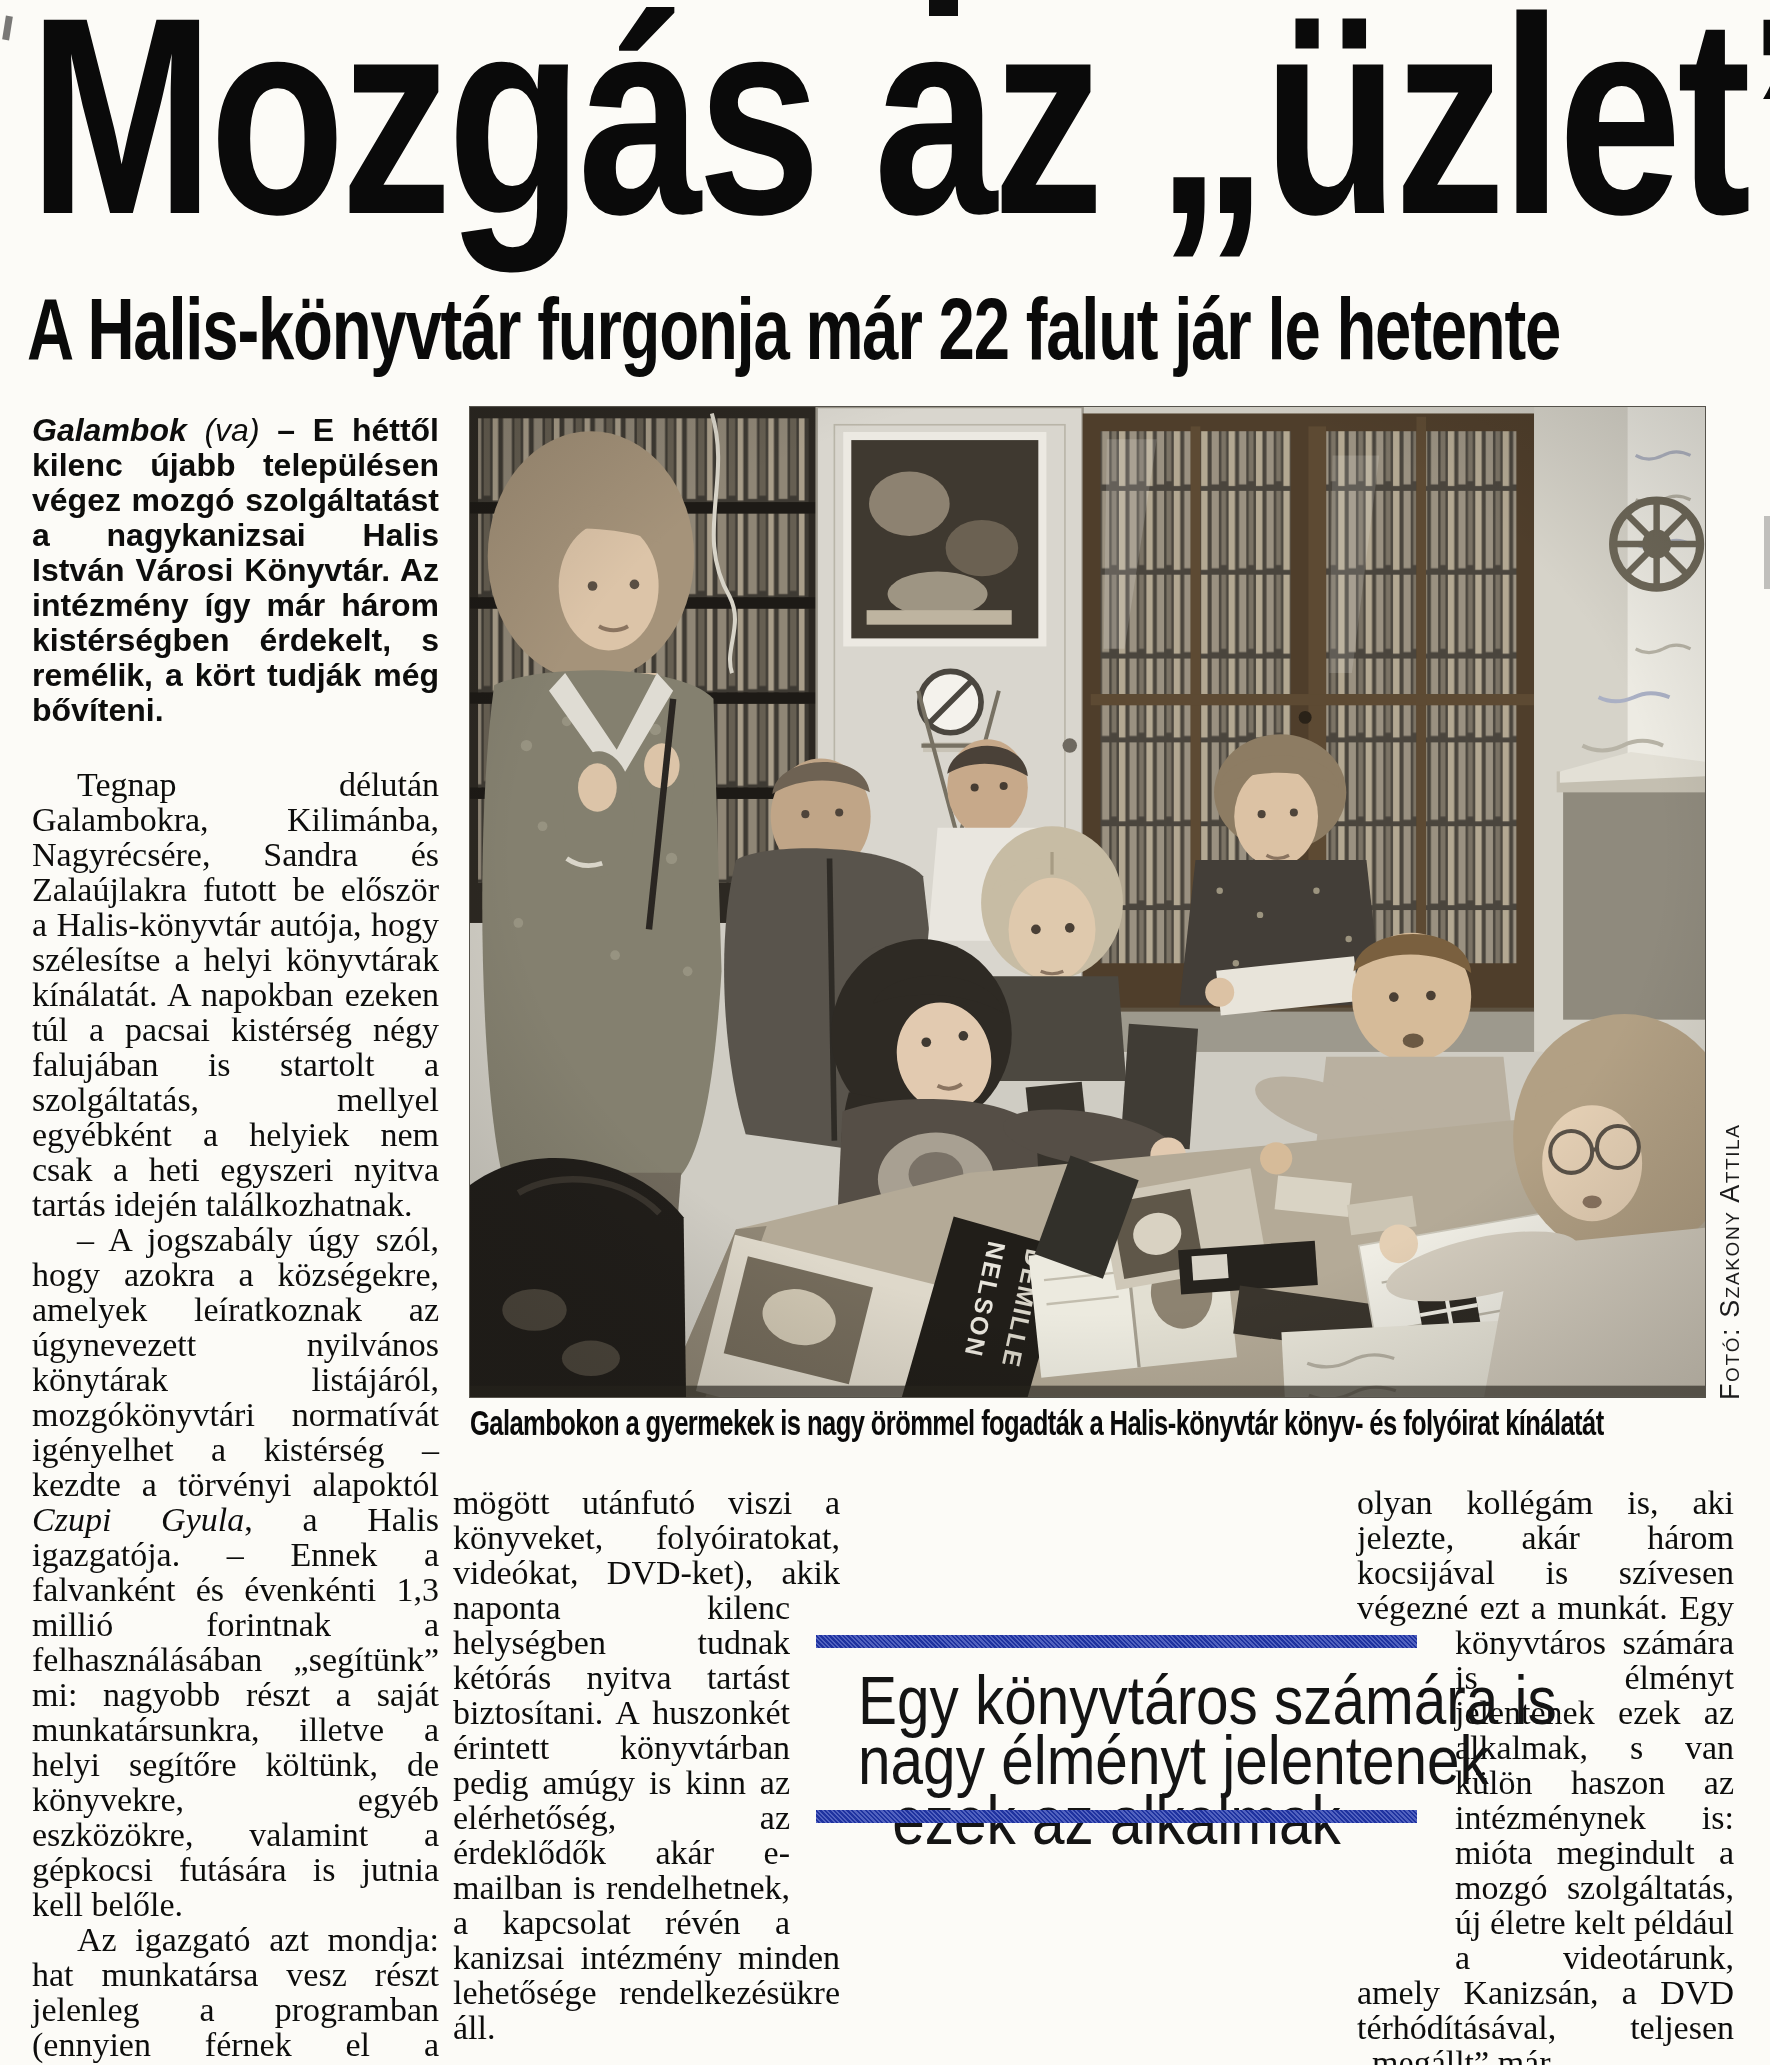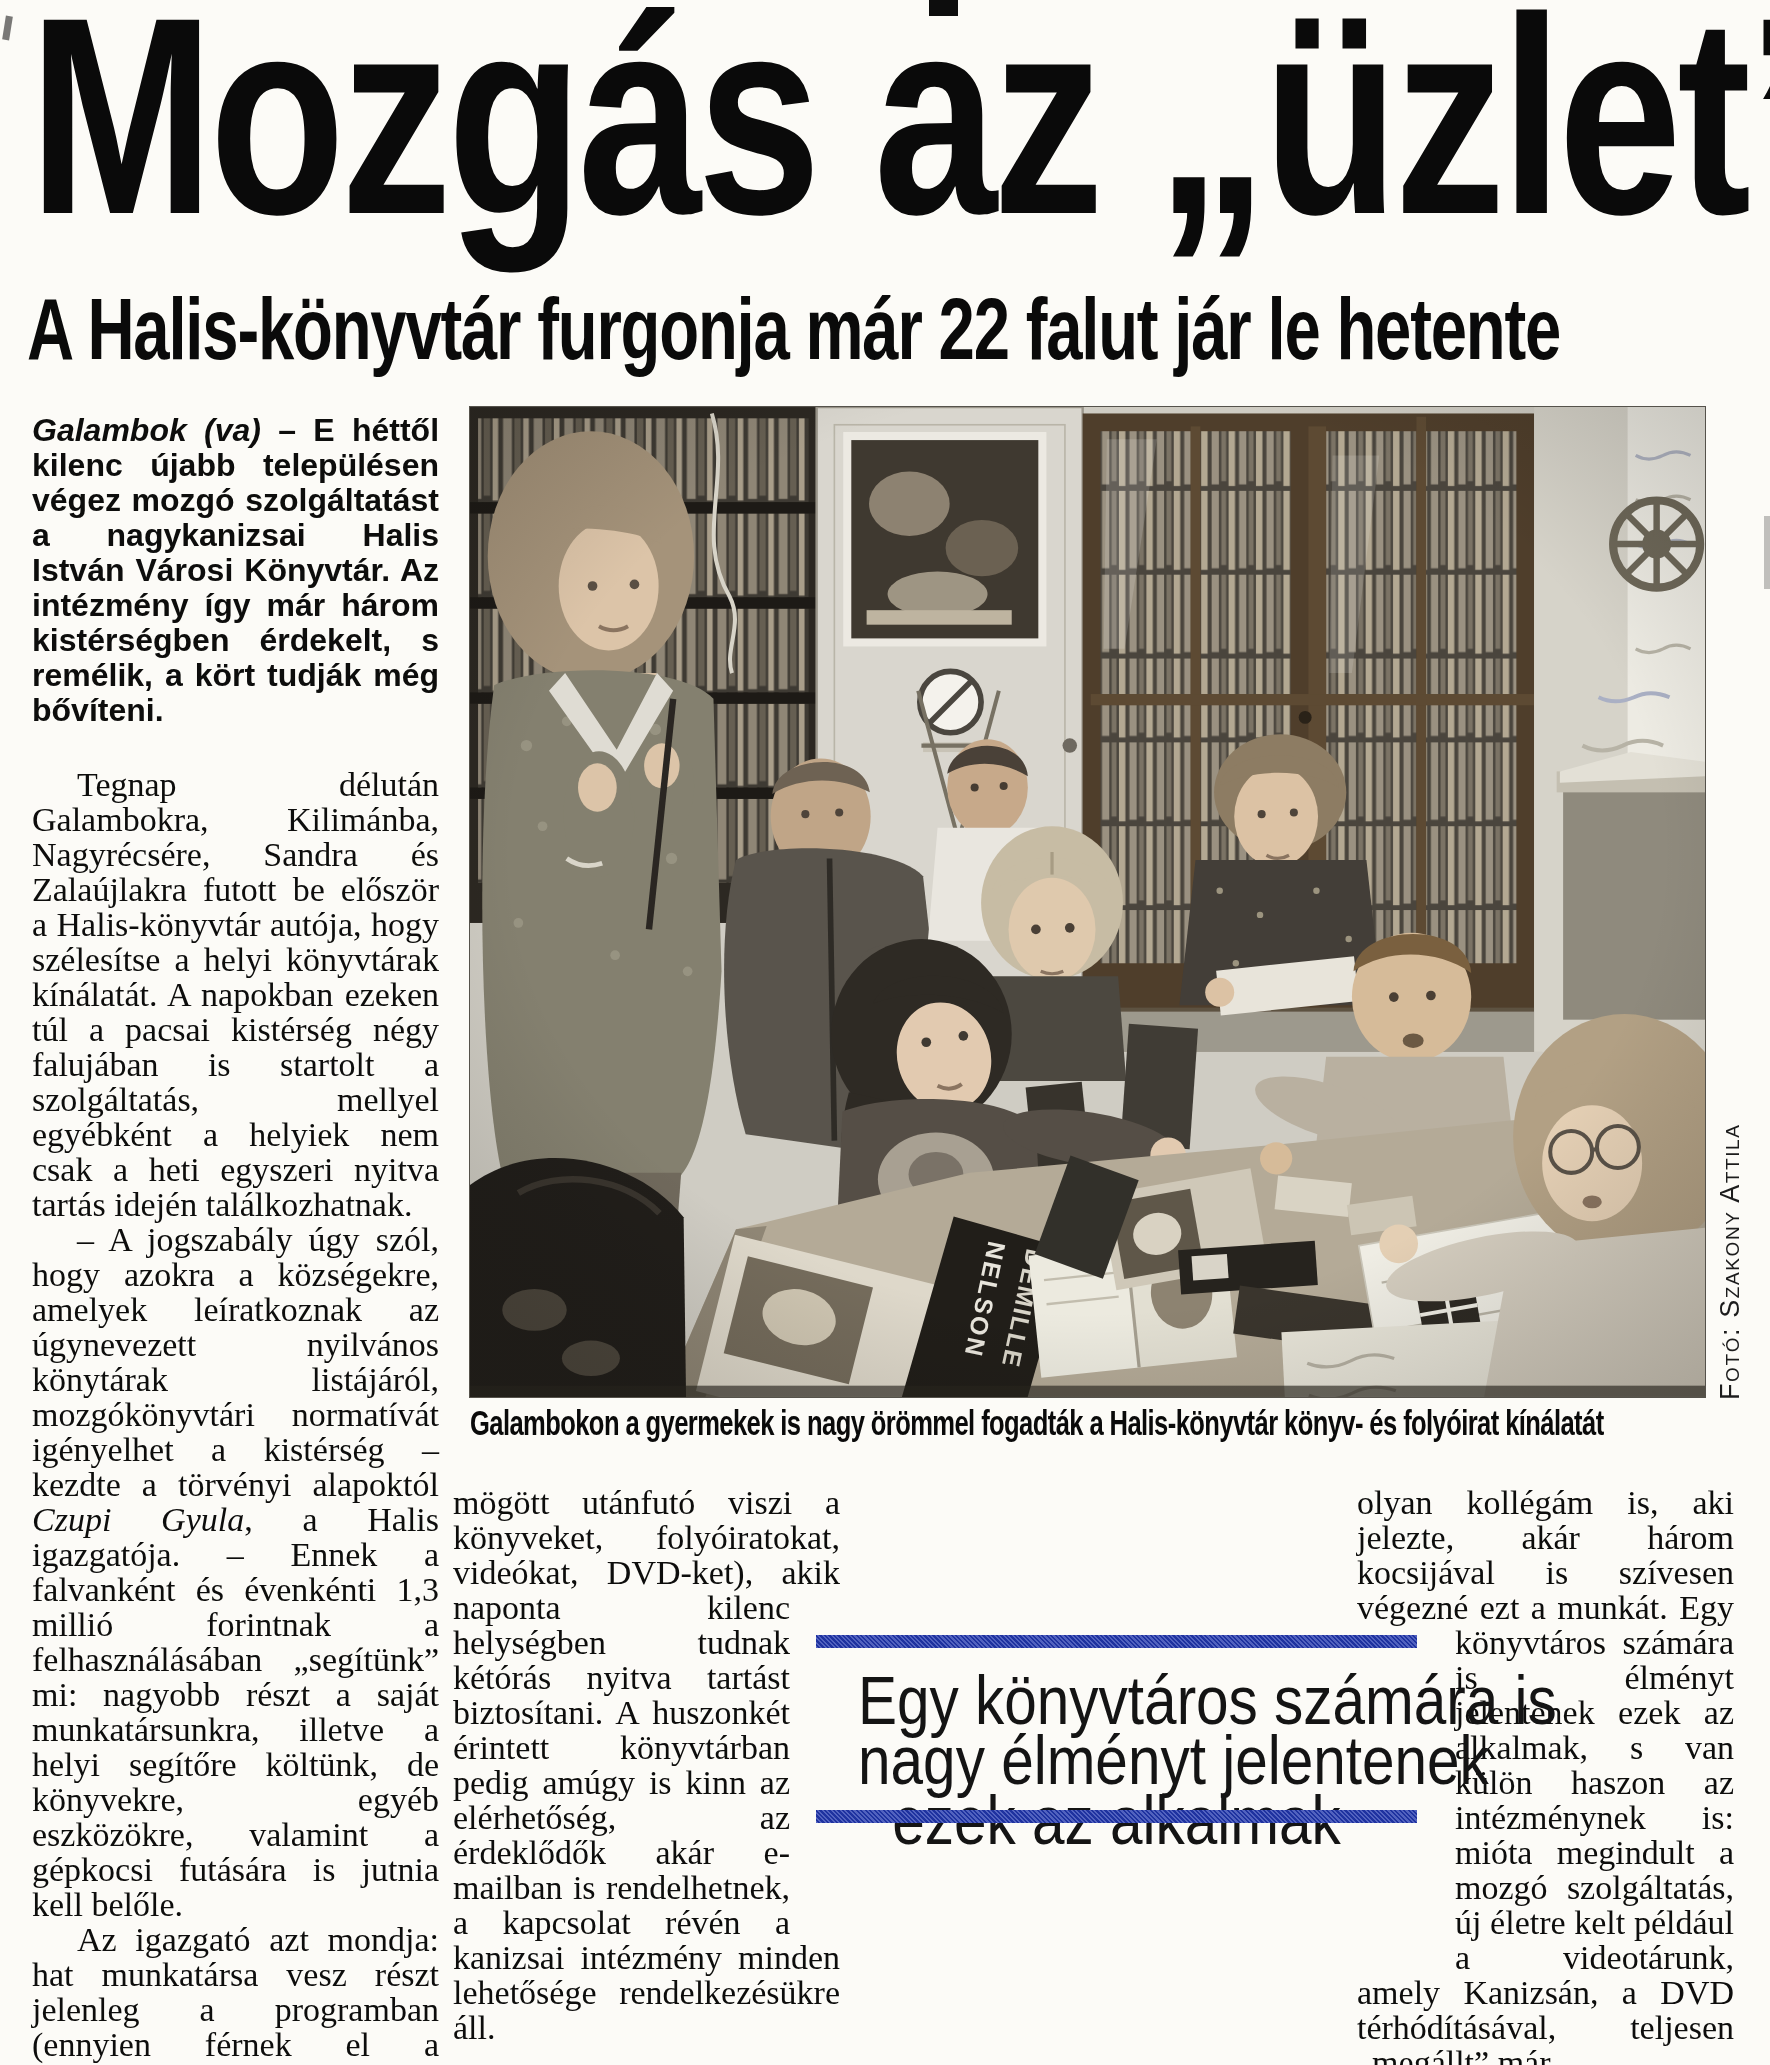--- a/index.html
+++ b/index.html
@@ -32,21 +32,21 @@
   .col1 { left:32px;  top:413px;  width:407px; }
   .col2 { left:453px; top:1485px; width:387px; }
   .col3 { left:889px;top:1485px; width:449px; }
   .col4 { left:1357px;top:1485px; width:377px; }
   .lead {
     font-family:"Liberation Sans", sans-serif; font-weight:bold;
     font-size:32px; line-height:35px; margin-bottom:39px !important;
     text-align:justify;
   }
   .lead .loc { font-style:italic; font-weight:bold; }
-  .lead .agency { font-style:italic; font-weight:bold; }
+  .lead .agency { font-style:italic; font-weight:normal; }
   .indent { text-indent:45px; }
   .ital { font-style:italic; }
   .cut-right { float:right; width:50px;  height:322px; }
   .cut-left  { float:left;  width:98px; height:319px; }
   .pq-spacer { height:322px; }
   
   .pullquote {
     position:absolute; left:816px; top:1635px; width:601px; height:188px;
     box-sizing:border-box; text-align:center;
     font-family:"Liberation Sans", sans-serif; font-size:68px; line-height:60px;

